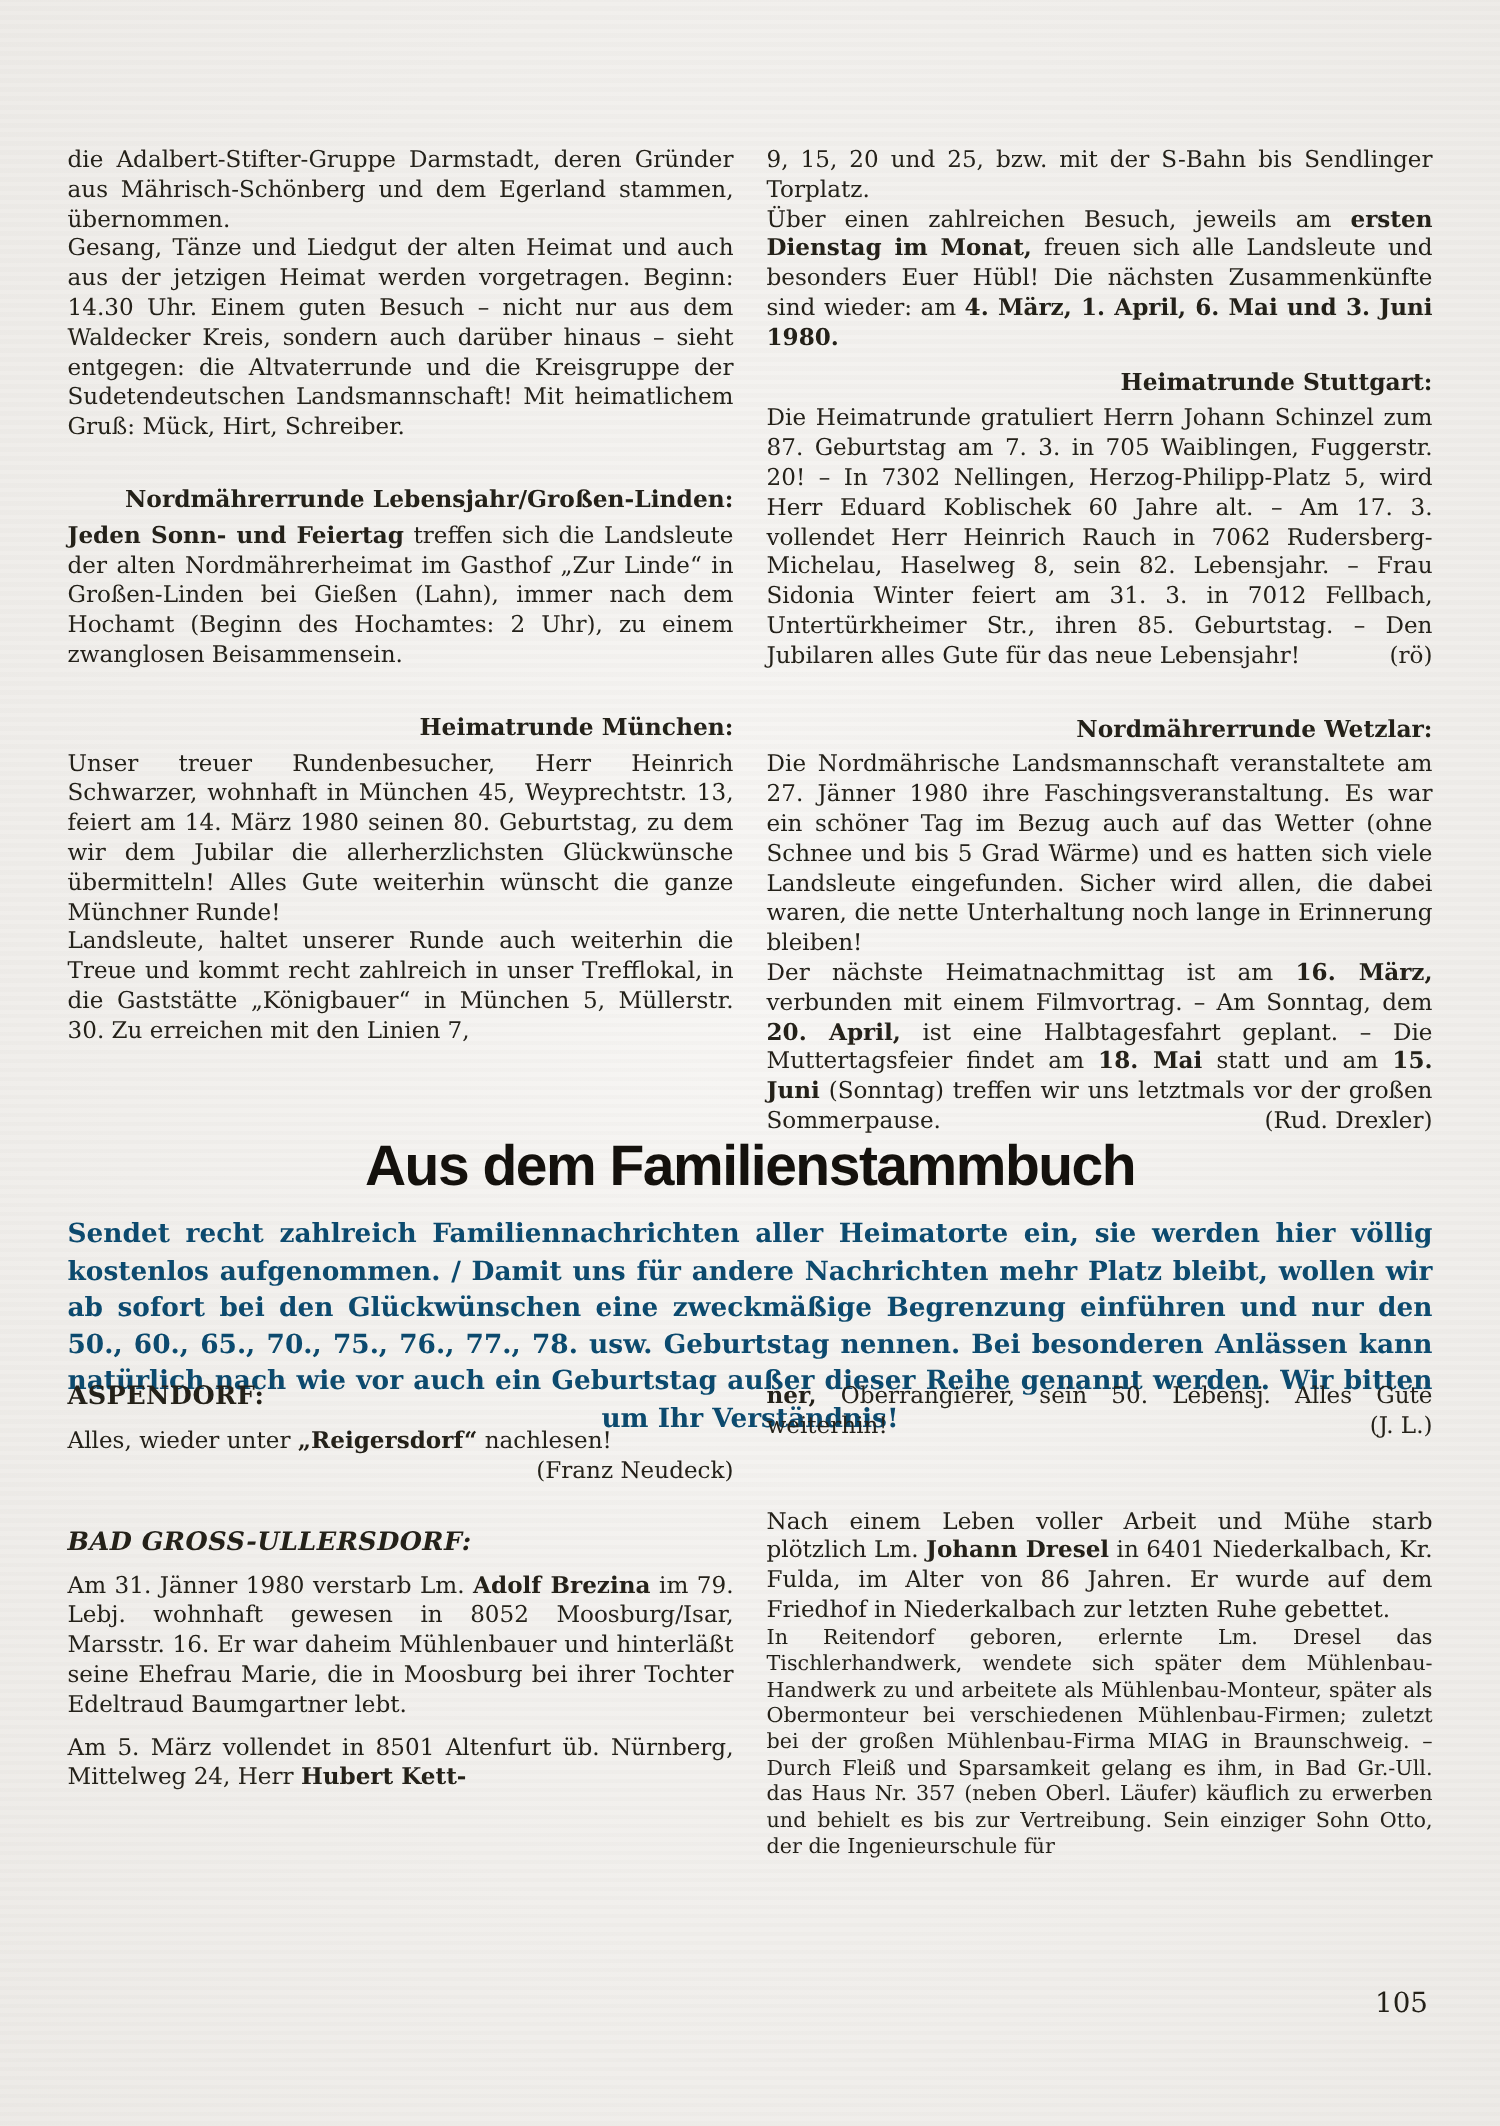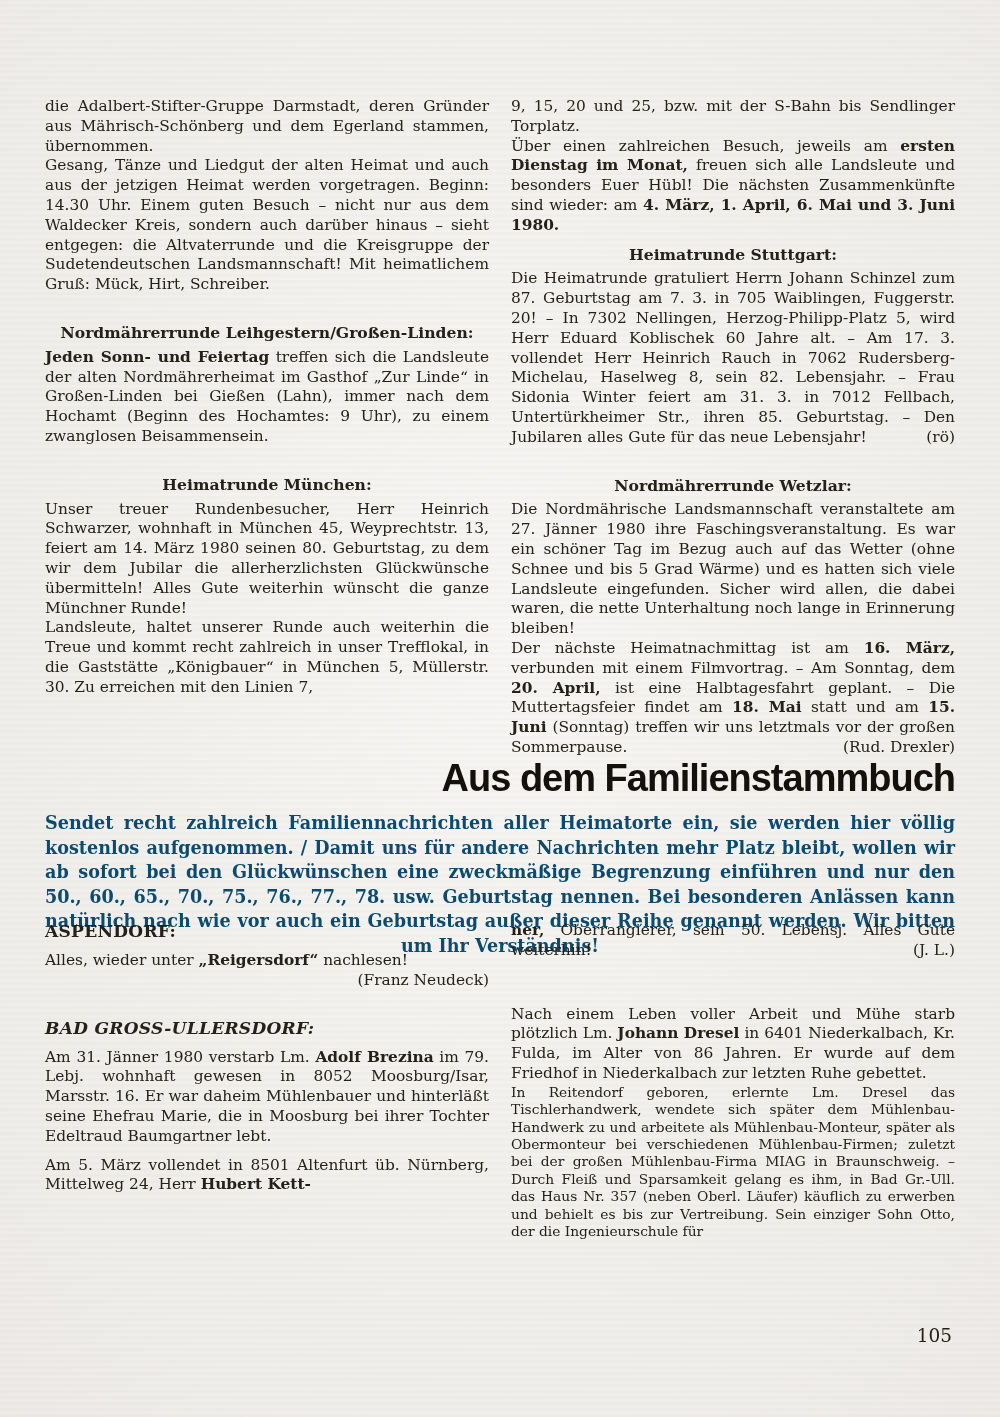--- a/index.html
+++ b/index.html
@@ -26,38 +26,38 @@
   .band-top    { position: absolute; top: 97px;  left: 45px; width: 910px; }
   .band-family { position: absolute; top: 758px; left: 45px; width: 910px; }
   .band-bottom { position: absolute; top: 921px; left: 45px; width: 910px; }
 
   .cols { display: flex; gap: 22px; }
   .col  { width: 444px; }
 
   .blk { text-align: justify; }
   .b-p  { font-size: 15.4px; line-height: 19.8px; }
   .b-ps { font-size: 13.8px; line-height: 17.4px; }
-  .b-h  { font-size: 15.6px; line-height: 19.8px; font-weight: bold; margin: 28px 0 5px 0; text-align: center; }
+  .b-h  { font-size: 15.6px; line-height: 19.8px; font-weight: bold; margin: 28px 0 5px 0; text-align: right; }
   .b-h2 { font-size: 17px;   line-height: 21px;   font-weight: bold; margin: 0 0 9px 0; text-align: left; letter-spacing: 0.3px; }
   .b-sig{ font-size: 15.4px; line-height: 19.8px; text-align: right; }
 
   .sp-sm { margin-top: 9px; }
   .sp-lg { margin-top: 27px; font-style: italic; }
   .sp-xl { margin-top: 44px; }
 
   .bold { font-weight: bold; }
   .sig  { float: right; }
 
   .family-title {
     font-family: "Liberation Sans", sans-serif;
     font-weight: bold;
     font-size: 38px;
     line-height: 40px;
     letter-spacing: -1px;
-    text-align: right;
+    text-align: center;
     color: #14110d;
   }
   .family-intro {
     margin-top: 13px;
     font-weight: bold;
     font-size: 17.6px;
     line-height: 24.6px;
     text-align: justify;
     text-align-last: center;
     color: #0c4a6e;
@@ -74,22 +74,22 @@
 </head>
 <body>
 
 <div class="page">
 
   <div class="band-top">
     <div class="cols">
       <div class="col">
           <div class="blk b-p"><span class="">die Adalbert-Stifter-Gruppe Darmstadt, deren Gründer aus Mährisch-Schönberg und dem Egerland stammen, übernommen.</span></div>
           <div class="blk b-p"><span class="">Gesang, Tänze und Liedgut der alten Heimat und auch aus der jetzigen Heimat werden vorgetragen. Beginn: 14.30 Uhr. Einem guten Besuch – nicht nur aus dem Waldecker Kreis, sondern auch darüber hinaus – sieht entgegen: die Altvaterrunde und die Kreisgruppe der Sudetendeutschen Landsmannschaft! Mit heimatlichem Gruß: Mück, Hirt, Schreiber.</span></div>
-          <div class="blk b-h"><span class="">Nordmährerrunde Leihgestern/Großen-Linden:</span></div>
-          <div class="blk b-p"><span class="bold ">Jeden Sonn- und Feiertag</span><span class=""> treffen sich die Landsleute der alten Nordmährerheimat im Gasthof „Zur Linde“ in Großen-Linden bei Gießen (Lahn), immer nach dem Hochamt (Beginn des Hochamtes: 9 Uhr), zu einem zwanglosen Beisammensein.</span></div>
+          <div class="blk b-h"><span class="">Nordmährerrunde Lebensjahr/Großen-Linden:</span></div>
+          <div class="blk b-p"><span class="bold ">Jeden Sonn- und Feiertag</span><span class=""> treffen sich die Landsleute der alten Nordmährerheimat im Gasthof „Zur Linde“ in Großen-Linden bei Gießen (Lahn), immer nach dem Hochamt (Beginn des Hochamtes: 2 Uhr), zu einem zwanglosen Beisammensein.</span></div>
           <div class="blk b-h"><span class="">Heimatrunde München:</span></div>
           <div class="blk b-p"><span class="">Unser treuer Rundenbesucher, Herr Heinrich Schwarzer, wohnhaft in München 45, Weyprechtstr. 13, feiert am 14. März 1980 seinen 80. Geburtstag, zu dem wir dem Jubilar die allerherzlichsten Glückwünsche übermitteln! Alles Gute weiterhin wünscht die ganze Münchner Runde!</span></div>
           <div class="blk b-p"><span class="">Landsleute, haltet unserer Runde auch weiterhin die Treue und kommt recht zahlreich in unser Trefflokal, in die Gaststätte „Königbauer“ in München 5, Müllerstr. 30. Zu erreichen mit den Linien 7,</span></div>
         </div>
       <div class="col">
           <div class="blk b-p"><span class="">9, 15, 20 und 25, bzw. mit der S-Bahn bis Sendlinger Torplatz.</span></div>
           <div class="blk b-p"><span class="">Über einen zahlreichen Besuch, jeweils am </span><span class="bold ">ersten Dienstag im Monat,</span><span class=""> freuen sich alle Landsleute und besonders Euer Hübl! Die nächsten Zusammenkünfte sind wieder: am </span><span class="bold ">4. März, 1. April, 6. Mai und 3. Juni 1980.</span></div>
           <div class="blk b-h sp-sm"><span class="">Heimatrunde Stuttgart:</span></div>
           <div class="blk b-p"><span class="">Die Heimatrunde gratuliert Herrn Johann Schinzel zum 87. Geburtstag am 7. 3. in 705 Waiblingen, Fuggerstr. 20! – In 7302 Nellingen, Herzog-Philipp-Platz 5, wird Herr Eduard Koblischek 60 Jahre alt. – Am 17. 3. vollendet Herr Heinrich Rauch in 7062 Rudersberg-Michelau, Haselweg 8, sein 82. Lebensjahr. – Frau Sidonia Winter feiert am 31. 3. in 7012 Fellbach, Untertürkheimer Str., ihren 85. Geburtstag. – Den Jubilaren alles Gute für das neue Lebensjahr!</span><span class="sig">(rö)</span></div>
           <div class="blk b-h"><span class="">Nordmährerrunde Wetzlar:</span></div>

